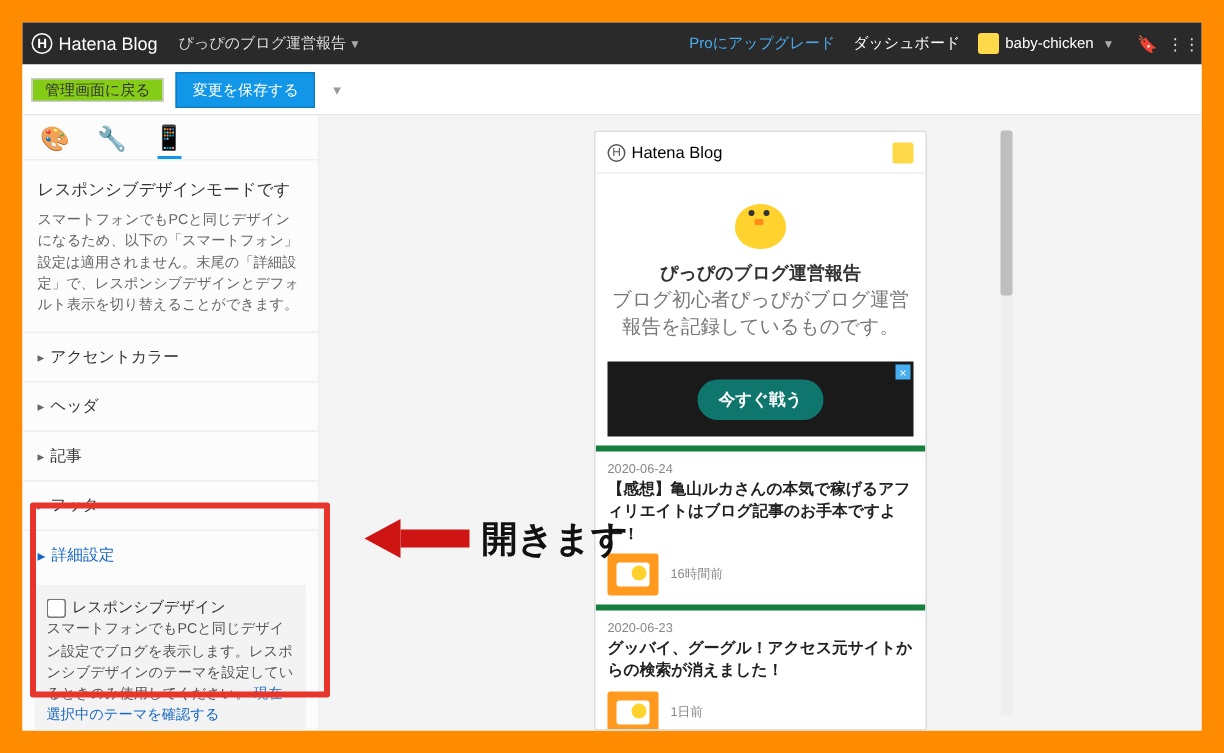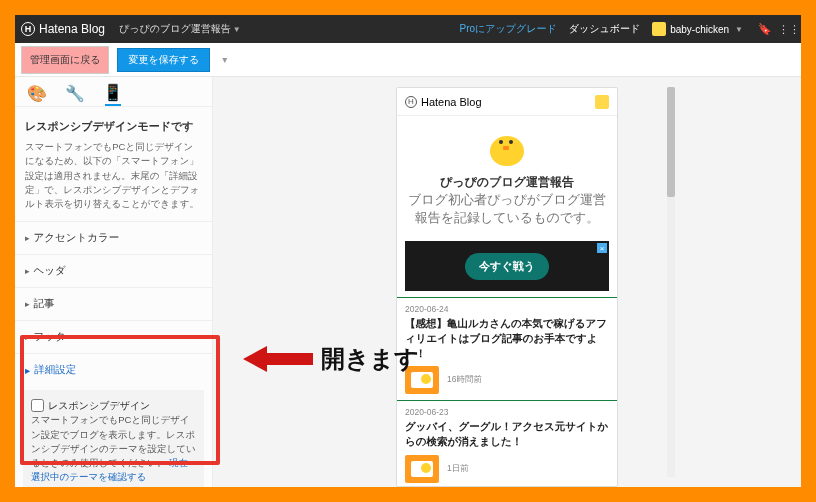--- a/index.html
+++ b/index.html
@@ -16,33 +16,33 @@
   .topbar .caret { margin-left:2px; font-size:8px; color:#aaa; }
   .topbar .spacer { flex:1; }
   .topbar .pro { color:#49aef0; font-size:10px; margin-right:12px; }
   .topbar .dash { font-size:10px; margin-right:12px; }
   .topbar .user { display:flex; align-items:center; gap:4px; margin-right:10px; font-size:10px; }
   .topbar .avatar { width:14px; height:14px; background:#ffd94a; border-radius:2px; }
   .topbar .utilicon { width:12px; height:14px; margin:0 6px; display:inline-flex; align-items:center; justify-content:center; color:#ddd; }
 
   
   .toolbar { height:34px; background:#fff; border-bottom:1px solid #e6e6e6; display:flex; align-items:center; padding:0 6px; gap:8px; }
-  .toolbar .btn-back { height:28px; padding:0 8px; font-size:10px; background:#fca5a5; border:1px solid #ccc; color:#333; display:flex; align-items:center; }
+  .toolbar .btn-back { height:16px; padding:0 8px; font-size:10px; background:#84cc16; border:1px solid #ccc; color:#333; display:flex; align-items:center; }
   .toolbar .btn-save { height:24px; padding:0 10px; font-size:10px; background:#1196e8; border:1px solid #0c7ec6; color:#fff; display:flex; align-items:center; }
   .toolbar .right-caret { margin-left:4px; color:#999; font-size:10px; }
 
   
   .cols { display:flex; height:calc(100% - 62px); }
   .side { width:198px; background:#fcfcfc; border-right:1px solid #ececec; overflow:hidden; position:relative; }
 
   .tabicons { height:30px; display:flex; align-items:flex-end; gap:22px; padding-left:14px; border-bottom:1px solid #eee; }
   .tabicons .ticon { width:16px; height:26px; display:flex; align-items:center; justify-content:center; color:#555; }
   .tabicons .ticon.active { border-bottom:2px solid #1196e8; color:#1196e8; }
 
-  .section-title { font-size:11px; font-weight:bold; padding:12px 10px 6px; color:#333; }
+  .section-title { font-size:11px; font-weight:normal; padding:12px 10px 6px; color:#333; }
   .section-desc { font-size:9.5px; color:#666; line-height:1.5; padding:0 10px 10px; }
 
   .side-item { font-size:10.5px; color:#333; padding:9px 10px; border-top:1px solid #eee; display:flex; align-items:center; gap:4px; }
   .side-item .chev { font-size:9px; color:#666; }
   .link-blue { color:#1768c4; font-size:10.5px; padding:9px 10px; border-top:1px solid #eee; display:flex; gap:4px; align-items:center; }
 
   .detailbox { margin:4px 8px 8px; background:#f3f3f3; padding:8px; font-size:9.5px; color:#555; line-height:1.5; }
   .detailbox .ckline { display:flex; align-items:flex-start; gap:4px; margin-bottom:0; }
   .detailbox .ckline input { margin-top:1px; }
   .detailbox .ckline .lbl { font-size:10px; color:#333; }
@@ -70,21 +70,21 @@
   .phone .chick { width:40px; height:36px; margin:0 auto 8px; position:relative; }
   .phone .chick .body { width:34px; height:30px; background:#ffd22e; border-radius:50% 50% 48% 48%; position:absolute; bottom:0; left:3px; }
   .phone .chick .eye { width:4px; height:4px; background:#333; border-radius:50%; position:absolute; top:10px; }
   .phone .chick .eye.l{ left:12px;} .phone .chick .eye.r{ left:22px;}
   .phone .chick .beak { width:6px;height:4px;background:#ff8c1a;position:absolute;top:16px;left:16px;border-radius:1px;}
   .phone .btitle { font-size:12px; font-weight:bold; color:#333; }
   .phone .bdesc { font-size:13px; color:#777; margin-top:0; line-height:1.4; }
   .phone .adzone { margin:6px 8px; background:#1a1a1a; height:50px; display:flex; align-items:center; justify-content:center; position:relative; }
   .phone .adzone .cta { background:#0f766e; color:#fff; font-size:11px; font-weight:bold; padding:6px 14px; border-radius:14px; }
   .phone .adzone .x { position:absolute; top:2px; right:2px; width:10px;height:10px; background:#49aef0; color:#fff; font-size:8px; display:flex; align-items:center; justify-content:center;}
-  .phone .post { border-top:1px solid #15803d; padding:6px 8px; }
+  .phone .post { border-top:4px solid #15803d; padding:6px 8px; }
   .phone .post .date { font-size:8.5px; color:#888; }
   .phone .post .title { font-size:10.5px; color:#222; font-weight:bold; line-height:1.4; margin-top:2px; }
   .phone .post .row { display:flex; align-items:center; gap:8px; margin-top:6px; }
   .phone .post .thumb { width:34px; height:28px; background:#ff9a1f; border-radius:2px; display:flex; align-items:center; justify-content:center; }
   .phone .post .thumb .inner { width:22px;height:16px;background:#fff;border-radius:2px; position:relative;}
   .phone .post .thumb .inner::after{content:"";position:absolute;right:2px;top:2px;width:10px;height:10px;background:#ffd22e;border-radius:50%;}
   .phone .post .ago { font-size:8.5px; color:#888; }
 
   .vscroll { position:absolute; right:126px; top:10px; width:8px; bottom:10px; background:#eee; }
   .vscroll .thumb { position:absolute; left:0; width:8px; top:0; height:110px; background:#bfbfbf; border-radius:2px; }

